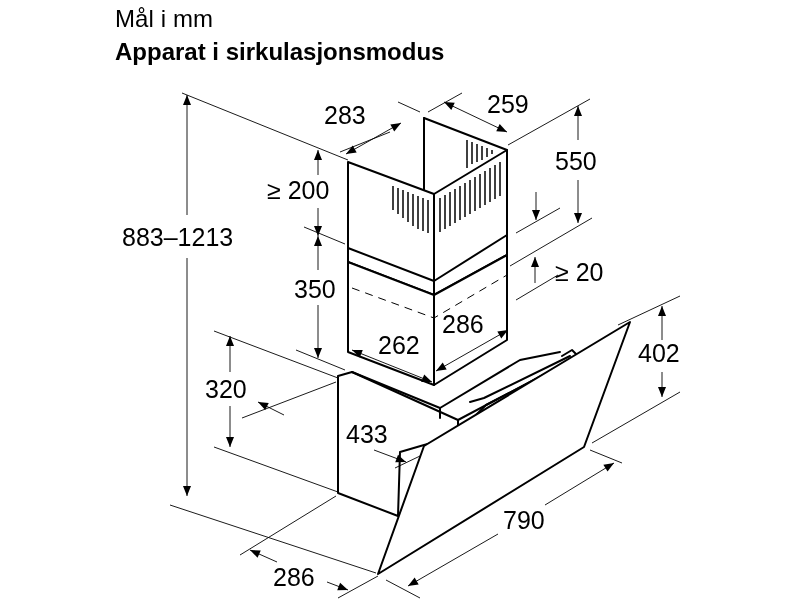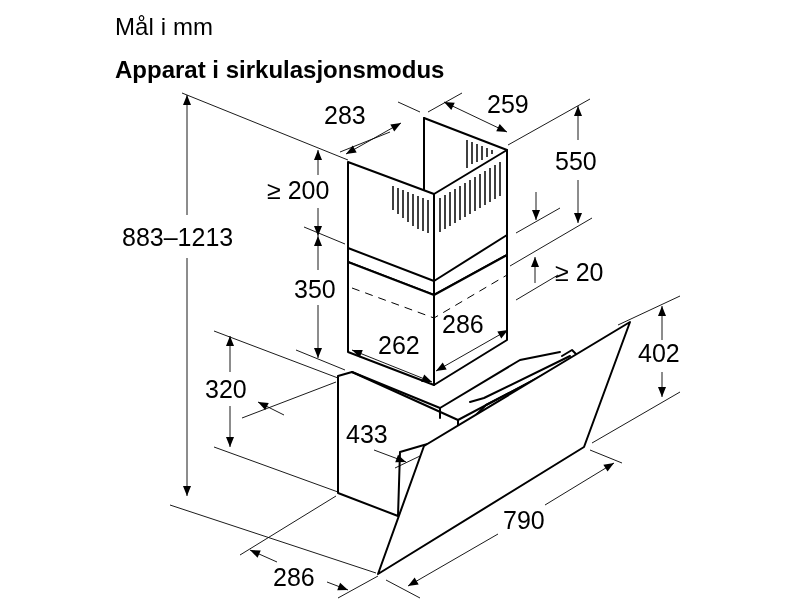--- a/index.html
+++ b/index.html
@@ -1,19 +1,19 @@
 <!DOCTYPE html>
 <html><head>
   <meta charset="utf-8">
   <style>
     html, body { margin: 0; padding: 0; background: #ffffff; }
     body { width: 800px; height: 600px; position: relative; overflow: hidden; font-family: "Liberation Sans", sans-serif; color: #000; }
-    .title-block { position: absolute; left: 115px; top: 14px; line-height: 1.05; }
+    .title-block { position: absolute; left: 115px; top: 6px; line-height: 1.05; }
     .subtitle { font-size: 24px; font-weight: normal; letter-spacing: 0.1px; }
-    .title { font-size: 24px; font-weight: bold; margin-top: 18px; }
+    .title { font-size: 24px; font-weight: bold; margin-top: 8px; }
     svg { position: absolute; left: 0; top: 0; }
     .dim { font-family: "Liberation Sans", sans-serif; font-size: 25px; fill: #000; }
     .obj { stroke: #000; stroke-width: 2; fill: none; stroke-linejoin: round; stroke-linecap: round; }
     .objf { stroke: #000; stroke-width: 2; fill: #fff; stroke-linejoin: round; }
     .ext { stroke: #000; stroke-width: 0.9; fill: none; }
     .dl { stroke: #000; stroke-width: 0.9; fill: none; }
     .dash { stroke: #000; stroke-width: 1; fill: none; stroke-dasharray: 8 6; }
     .vent { stroke: #000; stroke-width: 1.5; }
   </style>
 </head>

